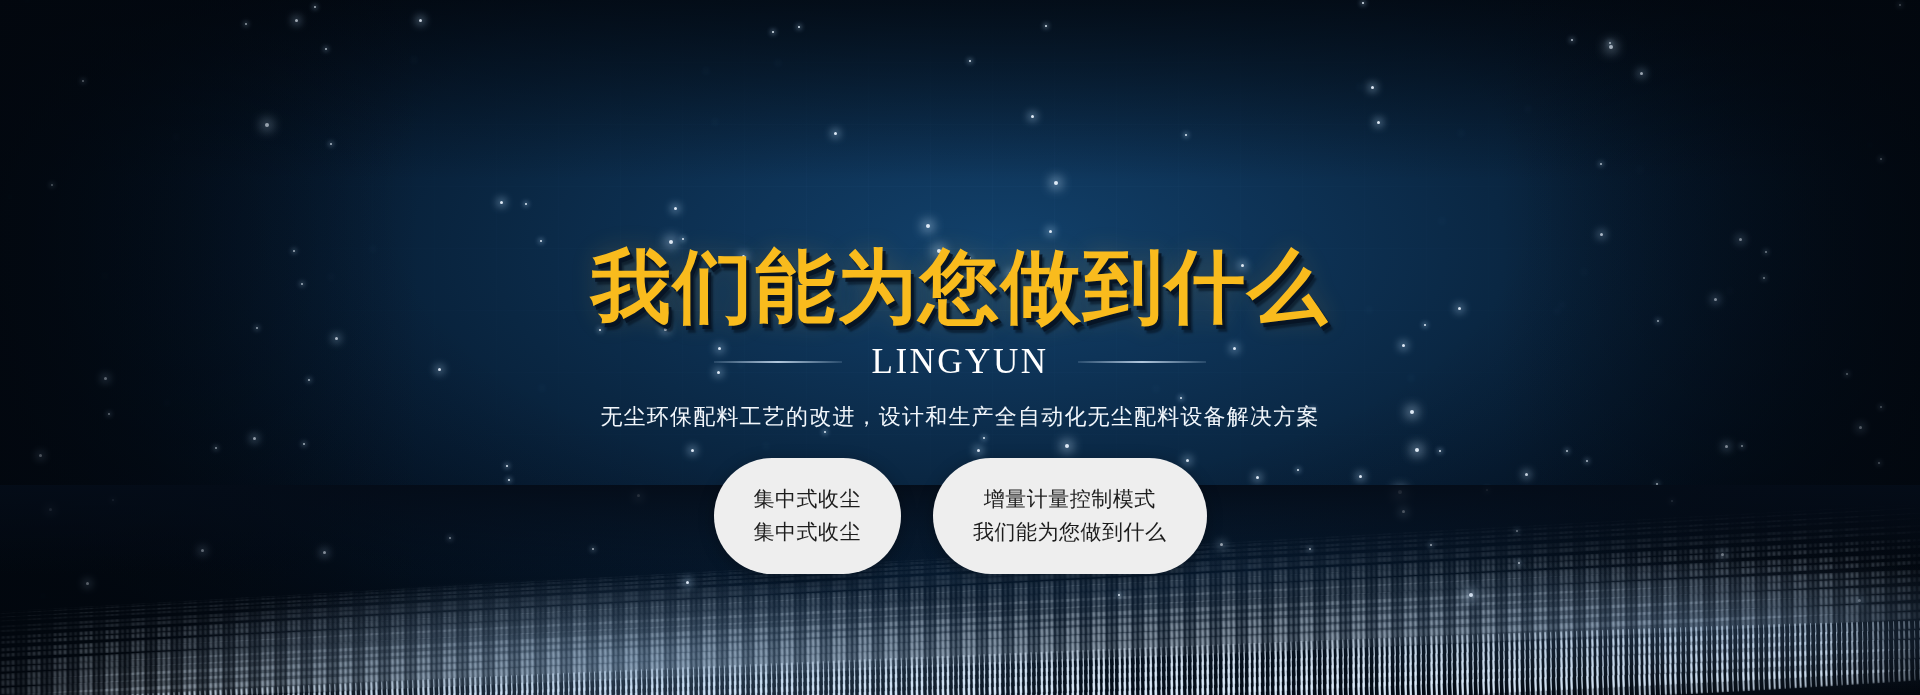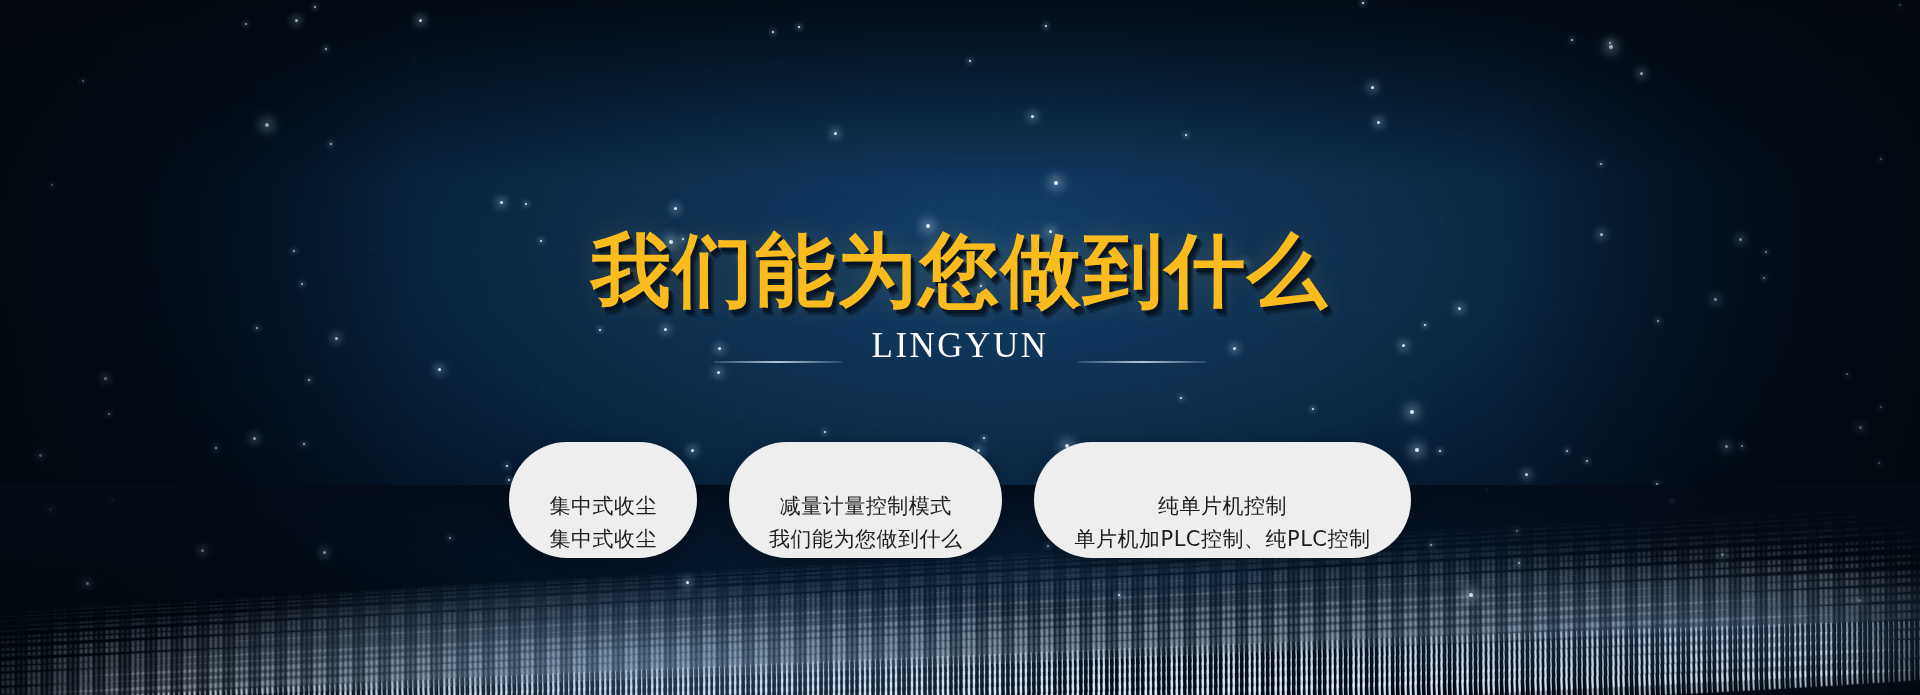--- a/index.html
+++ b/index.html
@@ -115,20 +115,21 @@
     pointer-events: none;
   }
 
   
   .content {
     position: absolute;
     inset: 0;
     display: flex;
     flex-direction: column;
     align-items: center;
+    margin-top: 16px;
   }
 
   .headline {
     margin: 0;
     position: absolute;
     top: 218px;
     left: 0; right: 0;
     text-align: center;
     font-family: "DejaVu Sans", "Liberation Sans", sans-serif;
     font-size: 80px;
@@ -140,21 +141,21 @@
        5px 7px 2px rgba(4,14,28,0.55),
        0 0 26px rgba(250,190,60,0.20);
     white-space: nowrap;
   }
 
   .brand-row {
     position: absolute;
     top: 328px;
     left: 0; right: 0;
     display: flex;
-    align-items: flex-end;
+    align-items: center;
     justify-content: center;
     gap: 30px;
   }
   .brand-line {
     width: 128px;
     height: 2px;
     background: linear-gradient(to right, rgba(190,215,240,0.15), rgba(205,225,245,0.85), rgba(190,215,240,0.15));
   }
   .brand-name {
     font-family: "Liberation Serif", "DejaVu Serif", serif;
@@ -188,21 +189,21 @@
   }
   .pill {
     background: #eeeeee;
     border-radius: 60px;
     height: 116px;
     box-sizing: border-box;
     padding: 8px 40px;
     display: flex;
     flex-direction: column;
     align-items: center;
-    justify-content: flex-end;
+    justify-content: center;
     gap: 12px;
     box-shadow: 0 3px 16px rgba(0,0,0,0.28);
   }
   .pill .line {
     font-family: "DejaVu Sans", "Liberation Sans", sans-serif;
     font-size: 21px;
     color: #1d1d1d;
     line-height: 1;
     white-space: nowrap;
     letter-spacing: .5px;
@@ -405,30 +406,27 @@
   <div class="content">
 
     <h1 class="headline">我们能为您做到什么</h1>
 
     <div class="brand-row">
       <span class="brand-line"></span>
       <span class="brand-name">LINGYUN</span>
       <span class="brand-line"></span>
     </div>
 
+    <div class="subtitle">无尘环保配料工艺的改进，设计和生产全自动化无尘配料设备解决方案</div>
 
     <div class="pill-row" id="pill-row">
         <div class="pill">
           <div class="line">集中式收尘</div>
           <div class="line">集中式收尘</div>
         </div>
         <div class="pill">
-          <div class="line">减量计量控制模式</div>
+          <div class="line">增量计量控制模式</div>
           <div class="line">我们能为您做到什么</div>
         </div>
-        <div class="pill">
-          <div class="line">纯单片机控制</div>
-          <div class="line">单片机加PLC控制、纯PLC控制</div>
-        </div>
       </div>
 
   </div>
 </div>
 
 </body></html>

